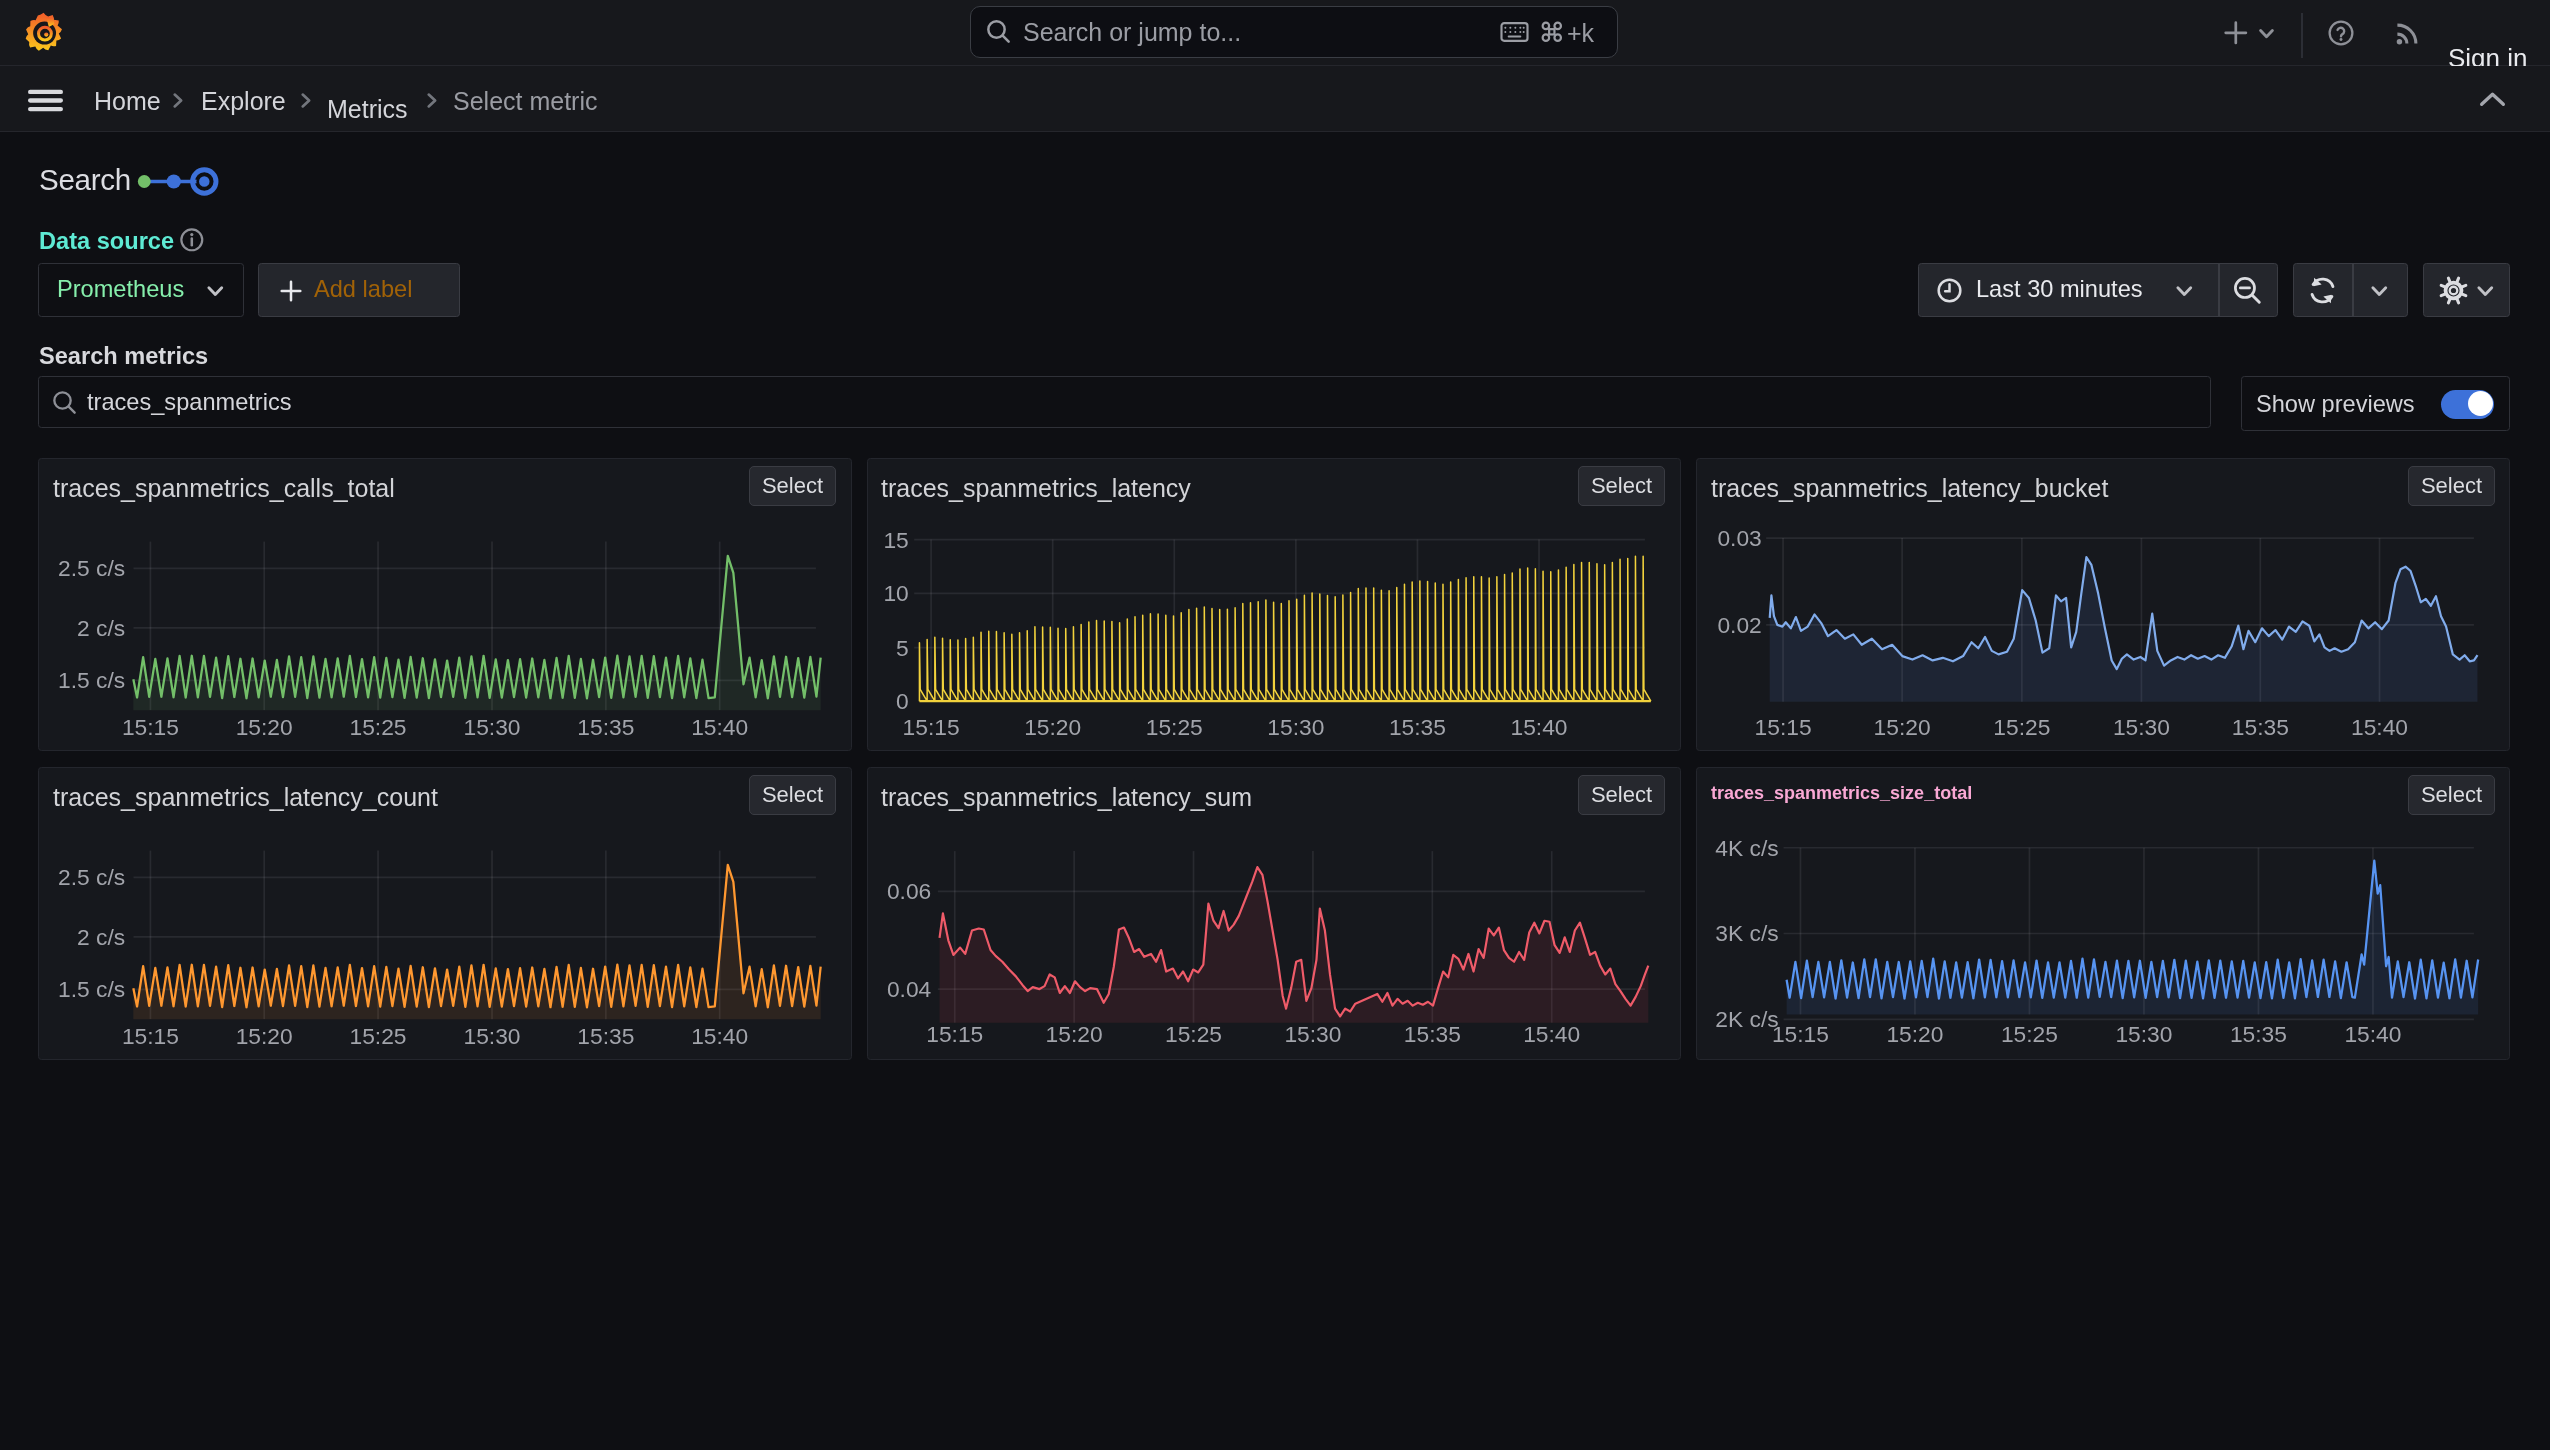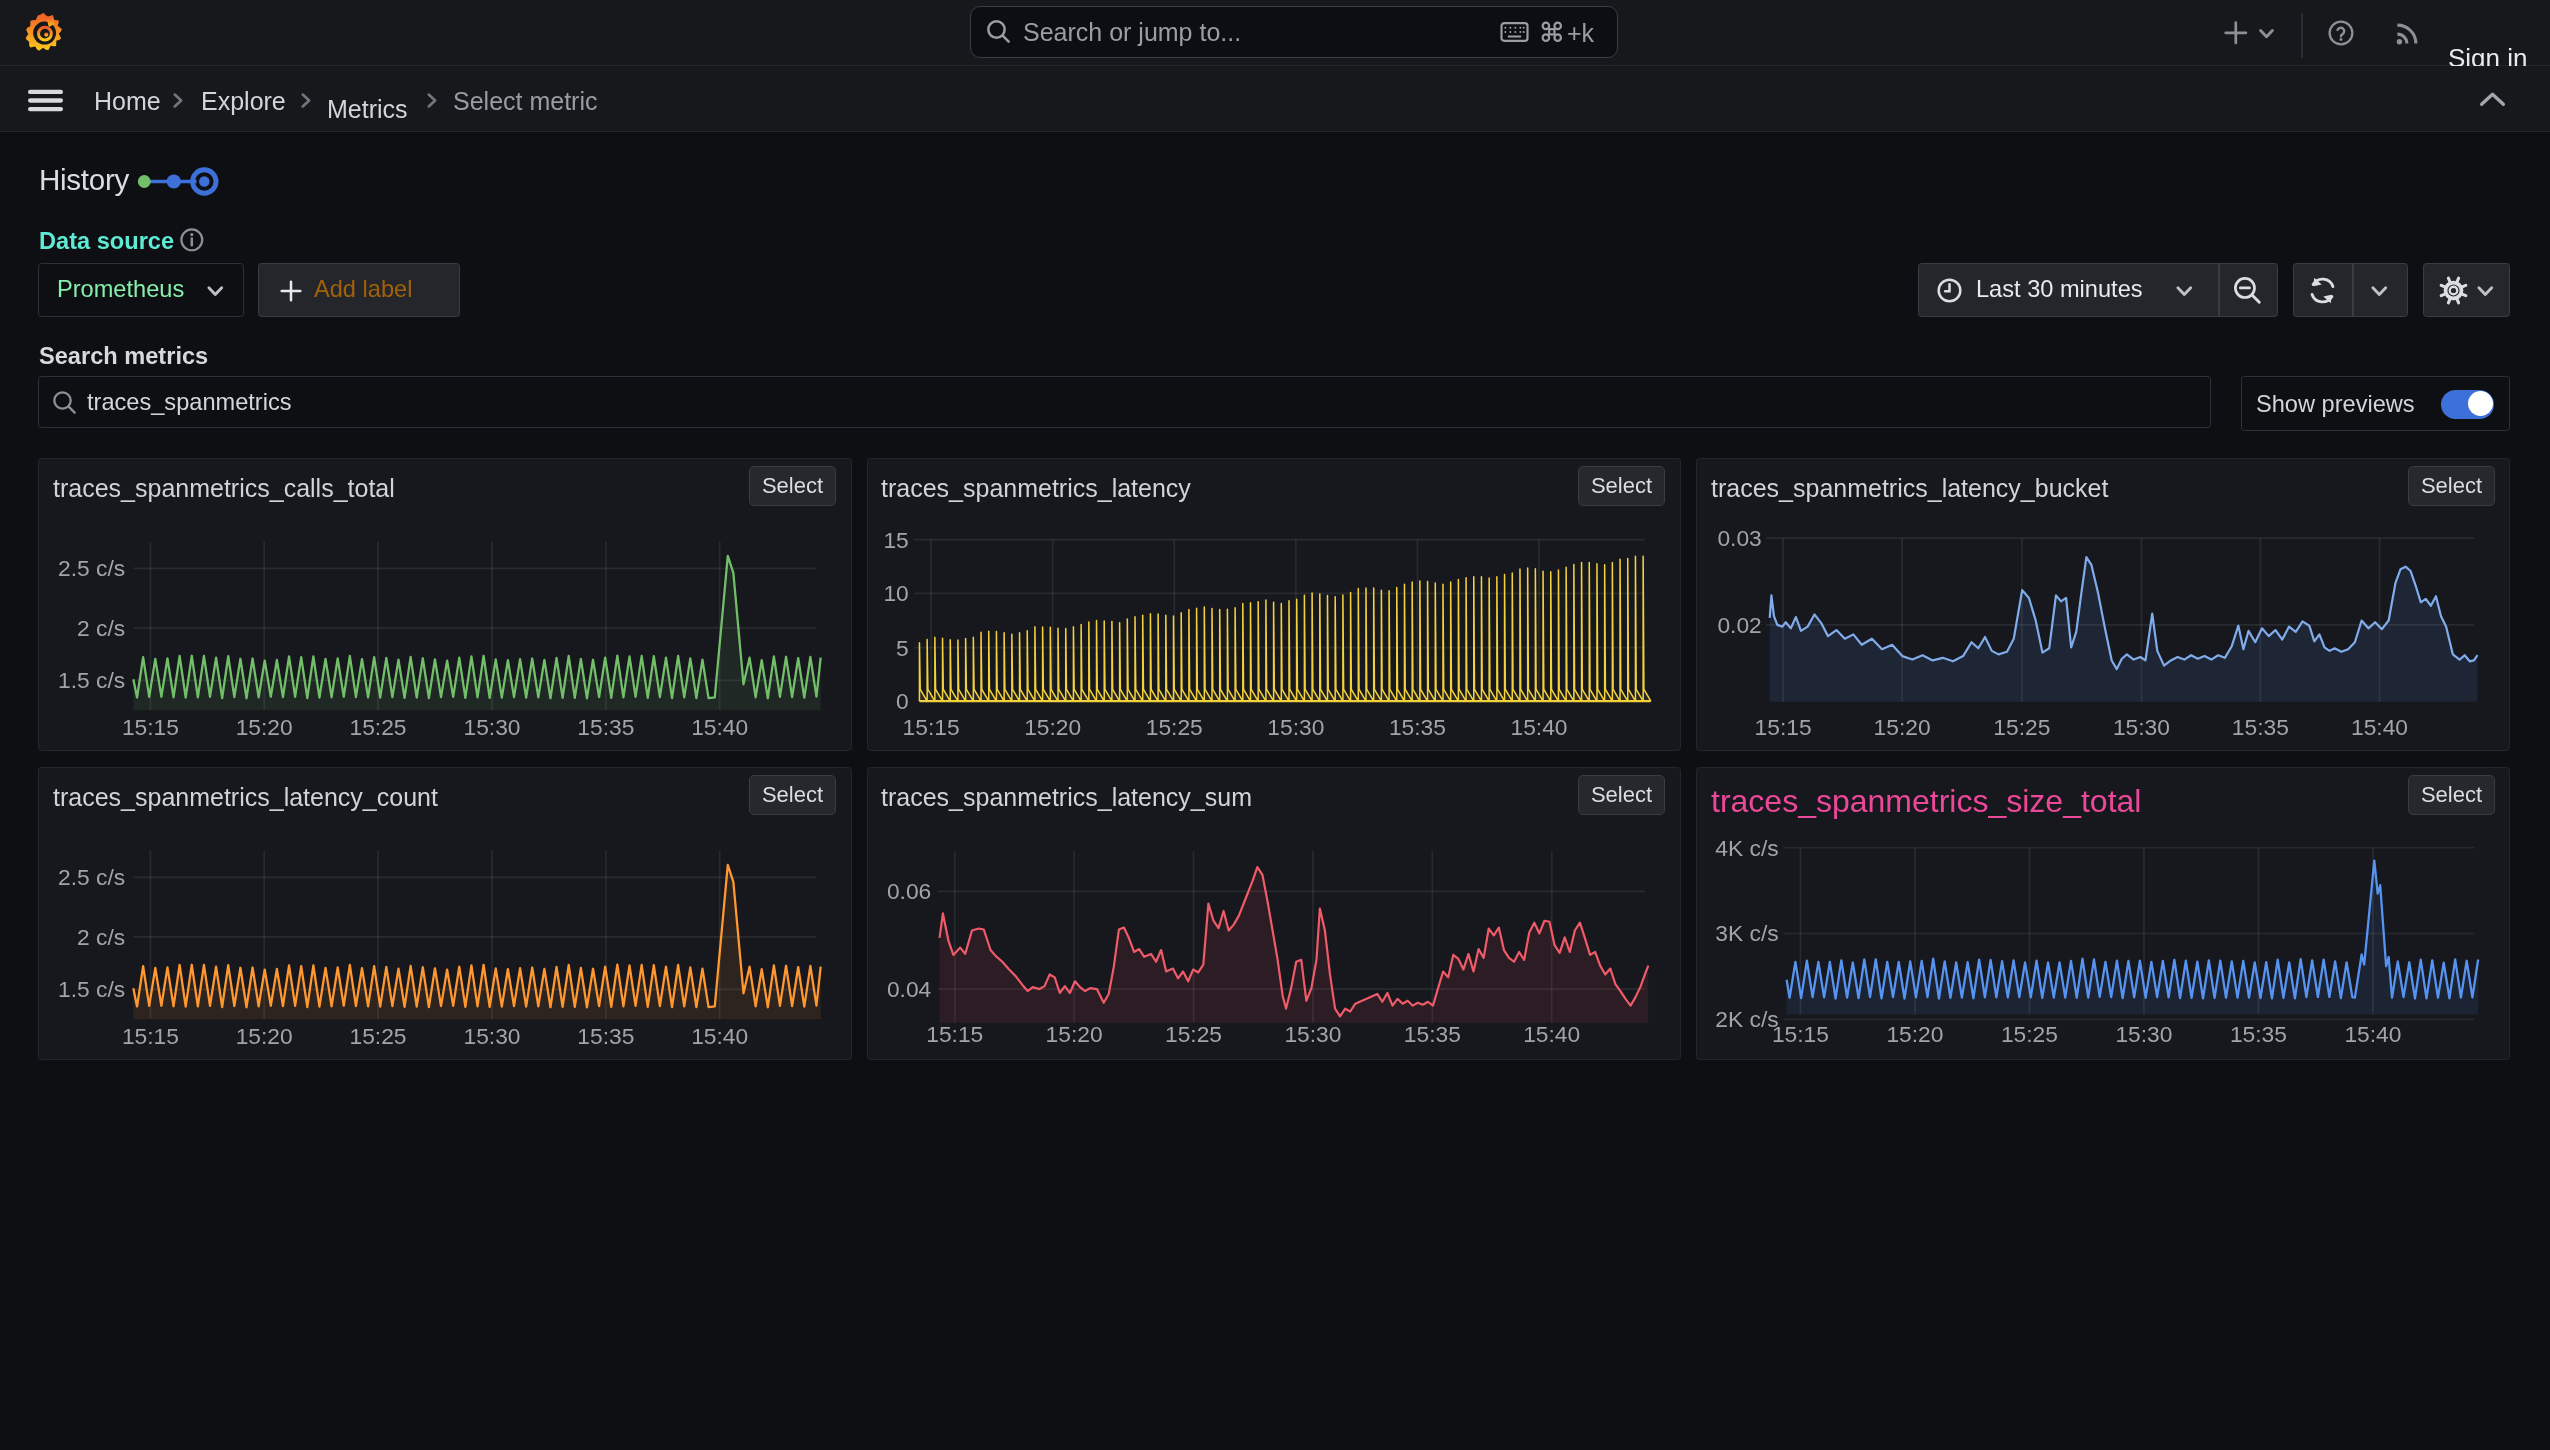--- a/index.html
+++ b/index.html
@@ -82,21 +82,21 @@
   </svg>
 <svg class="abs" style="left:299px;top:92px" width="13.5px" height="17px" viewBox="0 0 8 10">
 <path fill="none" stroke="#73767d" stroke-width="1.6" stroke-linecap="round" stroke-linejoin="round" d="M2.2 1.5 L6 5 L2.2 8.5"></path>
   </svg>
 <svg class="abs" style="left:425px;top:92px" width="13.5px" height="17px" viewBox="0 0 8 10">
 <path fill="none" stroke="#73767d" stroke-width="1.6" stroke-linecap="round" stroke-linejoin="round" d="M2.2 1.5 L6 5 L2.2 8.5"></path>
   </svg>
 <svg class="abs" style="left:2479px;top:92px" width="27px" height="15px" viewBox="0 0 16 9">
 <path fill="none" stroke="#a4a6ad" stroke-width="2" stroke-linecap="round" stroke-linejoin="round" d="M1.5 7.4 L8 1.4 L14.5 7.4"></path>
   </svg>
-<div class="abs" style="left:39px;top:163px;font-size:29.6px;letter-spacing:-0.3px;color:#dcdde2;">History</div>
+<div class="abs" style="left:39px;top:163px;font-size:29.6px;letter-spacing:-0.3px;color:#dcdde2;">Search</div>
 <svg class="abs" style="left:132px;top:162px" width="90px" height="39px" viewBox="0 0 53 23">
 <line x1="7" y1="11.5" x2="42" y2="11.5" stroke="#3d71d9" stroke-width="2.2"></line>
 <circle cx="7.2" cy="11.5" r="3.8" fill="#73bf69"></circle>
 <circle cx="24.6" cy="11.5" r="4.2" fill="#3d71d9"></circle>
 <circle cx="42.6" cy="11.5" r="6.9" fill="none" stroke="#3d71d9" stroke-width="2.9"></circle>
 <circle cx="42.6" cy="11.5" r="3.9" fill="#3d71d9" stroke="#0e0f13" stroke-width="1.6"></circle>
 </svg>
 <div class="abs" style="left:39px;top:228px;font-size:23.6px;font-weight:700;color:#5eead4;">Data source</div>
 <svg class="abs" style="left:180px;top:228px" width="23.6px" height="23.6px" viewBox="0 0 14 14">
 <circle cx="7" cy="7" r="6.2" fill="none" stroke="#8d8f96" stroke-width="1.3"></circle>
@@ -289,21 +289,21 @@
     <text x="51.8" y="163.1" font-size="13.5" fill="#a2a4ab" text-anchor="middle">15:15</text>
     <text x="122.5" y="163.1" font-size="13.5" fill="#a2a4ab" text-anchor="middle">15:20</text>
     <text x="193.2" y="163.1" font-size="13.5" fill="#a2a4ab" text-anchor="middle">15:25</text>
     <text x="263.9" y="163.1" font-size="13.5" fill="#a2a4ab" text-anchor="middle">15:30</text>
     <text x="334.6" y="163.1" font-size="13.5" fill="#a2a4ab" text-anchor="middle">15:35</text>
     <text x="405.3" y="163.1" font-size="13.5" fill="#a2a4ab" text-anchor="middle">15:40</text>
     <path d="M42.80 101.16 L44.80 86.70 L48.00 102.60 L51.00 111.27 L55.00 106.94 L58.00 110.69 L62.00 96.82 L66.00 95.66 L69.00 96.24 L73.00 108.38 L76.00 111.85 L80.00 115.32 L84.00 119.94 L88.00 123.99 L92.00 129.19 L95.00 132.66 L98.00 130.34 L102.00 131.50 L105.00 129.77 L108.00 122.83 L111.00 124.56 L114.00 133.81 L117.00 129.77 L120.00 133.81 L123.00 126.88 L126.00 130.34 L129.00 132.66 L132.00 130.92 L136.00 131.50 L140.00 139.59 L143.00 134.39 L146.00 118.21 L149.00 96.24 L152.00 95.09 L155.00 101.44 L158.00 109.54 L161.00 107.80 L164.00 112.43 L168.00 110.69 L171.00 115.32 L174.00 108.38 L177.00 121.10 L181.00 119.36 L184.00 125.14 L187.00 121.10 L190.00 126.88 L193.00 119.94 L196.00 121.67 L199.00 117.05 L202.00 80.92 L205.00 91.04 L208.00 95.38 L211.00 85.26 L214.00 96.82 L217.00 93.35 L220.00 88.15 L224.00 78.03 L228.00 67.92 L231.00 59.25 L234.00 63.87 L237.00 79.48 L240.00 96.82 L243.00 114.16 L246.00 135.55 L248.00 143.06 L251.00 130.92 L254.00 115.32 L257.00 114.16 L260.00 138.44 L263.00 130.92 L266.00 114.16 L268.00 83.81 L271.00 96.82 L274.00 122.83 L277.00 143.06 L280.00 147.68 L283.00 143.06 L286.00 144.79 L289.00 140.17 L302.00 134.39 L305.00 139.01 L308.00 133.81 L311.00 141.33 L314.00 137.28 L317.00 140.17 L320.00 138.44 L323.00 141.33 L326.00 139.59 L329.00 140.75 L332.00 139.01 L335.00 141.33 L338.00 130.92 L341.00 121.10 L344.00 124.56 L347.00 111.27 L350.00 113.58 L353.00 119.94 L356.00 110.69 L359.00 121.10 L362.00 107.80 L365.00 113.00 L368.00 95.66 L371.00 99.71 L374.00 95.09 L377.00 108.38 L380.00 113.00 L383.00 115.32 L386.00 109.54 L389.00 114.16 L392.00 97.98 L395.00 92.20 L398.00 98.55 L401.00 91.04 L404.00 91.62 L407.00 105.49 L410.00 110.11 L413.00 100.87 L416.00 109.54 L419.00 96.82 L422.00 92.20 L425.00 101.44 L428.00 111.27 L431.00 109.54 L434.00 117.63 L437.00 122.83 L440.00 119.36 L443.00 128.61 L446.00 132.66 L449.00 137.28 L452.00 141.33 L455.00 136.12 L458.00 129.77 L460.50 122.83 L462.50 117.63 L462.50 151.40 L42.80 151.40 Z" fill="rgba(242,73,92,0.10)" stroke="none"></path>
     <path d="M42.80 101.16 L44.80 86.70 L48.00 102.60 L51.00 111.27 L55.00 106.94 L58.00 110.69 L62.00 96.82 L66.00 95.66 L69.00 96.24 L73.00 108.38 L76.00 111.85 L80.00 115.32 L84.00 119.94 L88.00 123.99 L92.00 129.19 L95.00 132.66 L98.00 130.34 L102.00 131.50 L105.00 129.77 L108.00 122.83 L111.00 124.56 L114.00 133.81 L117.00 129.77 L120.00 133.81 L123.00 126.88 L126.00 130.34 L129.00 132.66 L132.00 130.92 L136.00 131.50 L140.00 139.59 L143.00 134.39 L146.00 118.21 L149.00 96.24 L152.00 95.09 L155.00 101.44 L158.00 109.54 L161.00 107.80 L164.00 112.43 L168.00 110.69 L171.00 115.32 L174.00 108.38 L177.00 121.10 L181.00 119.36 L184.00 125.14 L187.00 121.10 L190.00 126.88 L193.00 119.94 L196.00 121.67 L199.00 117.05 L202.00 80.92 L205.00 91.04 L208.00 95.38 L211.00 85.26 L214.00 96.82 L217.00 93.35 L220.00 88.15 L224.00 78.03 L228.00 67.92 L231.00 59.25 L234.00 63.87 L237.00 79.48 L240.00 96.82 L243.00 114.16 L246.00 135.55 L248.00 143.06 L251.00 130.92 L254.00 115.32 L257.00 114.16 L260.00 138.44 L263.00 130.92 L266.00 114.16 L268.00 83.81 L271.00 96.82 L274.00 122.83 L277.00 143.06 L280.00 147.68 L283.00 143.06 L286.00 144.79 L289.00 140.17 L302.00 134.39 L305.00 139.01 L308.00 133.81 L311.00 141.33 L314.00 137.28 L317.00 140.17 L320.00 138.44 L323.00 141.33 L326.00 139.59 L329.00 140.75 L332.00 139.01 L335.00 141.33 L338.00 130.92 L341.00 121.10 L344.00 124.56 L347.00 111.27 L350.00 113.58 L353.00 119.94 L356.00 110.69 L359.00 121.10 L362.00 107.80 L365.00 113.00 L368.00 95.66 L371.00 99.71 L374.00 95.09 L377.00 108.38 L380.00 113.00 L383.00 115.32 L386.00 109.54 L389.00 114.16 L392.00 97.98 L395.00 92.20 L398.00 98.55 L401.00 91.04 L404.00 91.62 L407.00 105.49 L410.00 110.11 L413.00 100.87 L416.00 109.54 L419.00 96.82 L422.00 92.20 L425.00 101.44 L428.00 111.27 L431.00 109.54 L434.00 117.63 L437.00 122.83 L440.00 119.36 L443.00 128.61 L446.00 132.66 L449.00 137.28 L452.00 141.33 L455.00 136.12 L458.00 129.77 L460.50 122.83 L462.50 117.63" fill="none" stroke="#ef5b69" stroke-width="1.3" stroke-linejoin="round"></path>
   </svg>
 <div class="abs" style="left:1696px;top:767px;width:814px;height:293px;background:#16181d;border:1.7px solid #24262d;border-radius:3.4px;"></div>
-<div class="abs" style="left:1711px;top:783px;font-size:32px;font-weight:400;color:#ec4899;">traces_spanmetrics_size_total</div>
+<div class="abs" style="left:1711px;top:783px;font-size:18px;font-weight:700;color:#f9a8d4;">traces_spanmetrics_size_total</div>
 <div class="abs" style="left:2408px;top:775px;width:87px;height:40px;background:#26282e;border:1.7px solid #3a3c43;border-radius:5px;font-size:22px;font-weight:500;color:#dcdde1;display:flex;align-items:center;justify-content:center;">Select</div>
 <svg class="abs" style="left:1696px;top:767px" width="814px" height="293px" viewBox="0 0 481.7 173.5">
     <line x1="61.7" y1="47.8" x2="61.7" y2="146.5" stroke="rgba(204,204,220,0.10)" stroke-width="1"></line>
     <line x1="129.5" y1="47.8" x2="129.5" y2="146.5" stroke="rgba(204,204,220,0.10)" stroke-width="1"></line>
     <line x1="197.3" y1="47.8" x2="197.3" y2="146.5" stroke="rgba(204,204,220,0.10)" stroke-width="1"></line>
     <line x1="265.1" y1="47.8" x2="265.1" y2="146.5" stroke="rgba(204,204,220,0.10)" stroke-width="1"></line>
     <line x1="332.9" y1="47.8" x2="332.9" y2="146.5" stroke="rgba(204,204,220,0.10)" stroke-width="1"></line>
     <line x1="400.7" y1="47.8" x2="400.7" y2="146.5" stroke="rgba(204,204,220,0.10)" stroke-width="1"></line>
     <line x1="51.7" y1="47.8" x2="460.5" y2="47.8" stroke="rgba(204,204,220,0.10)" stroke-width="1"></line>
     <line x1="51.7" y1="98.6" x2="460.5" y2="98.6" stroke="rgba(204,204,220,0.10)" stroke-width="1"></line>

